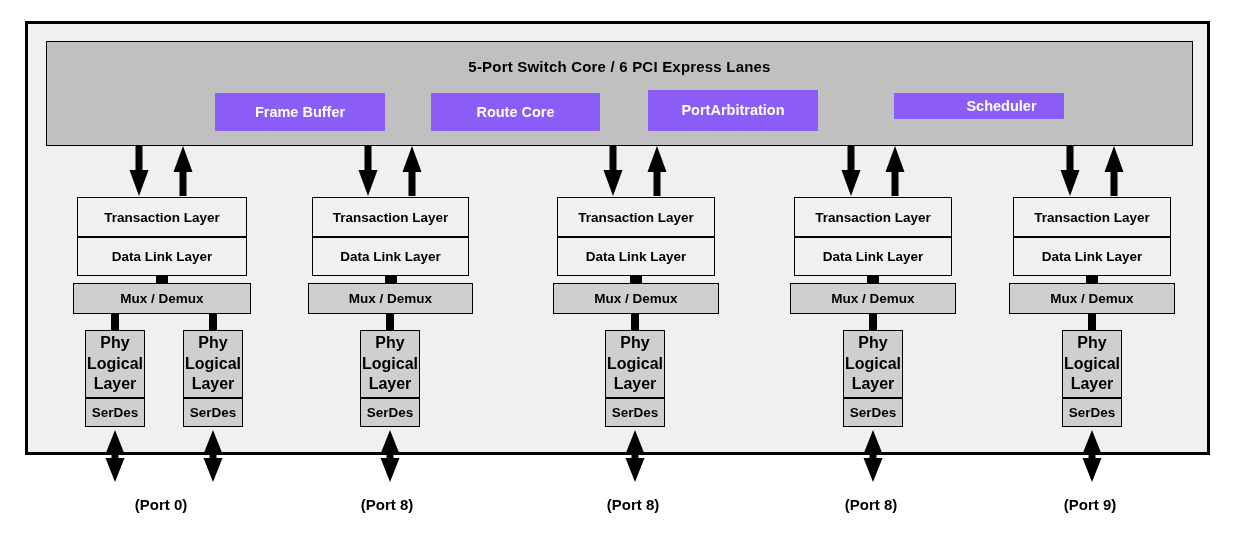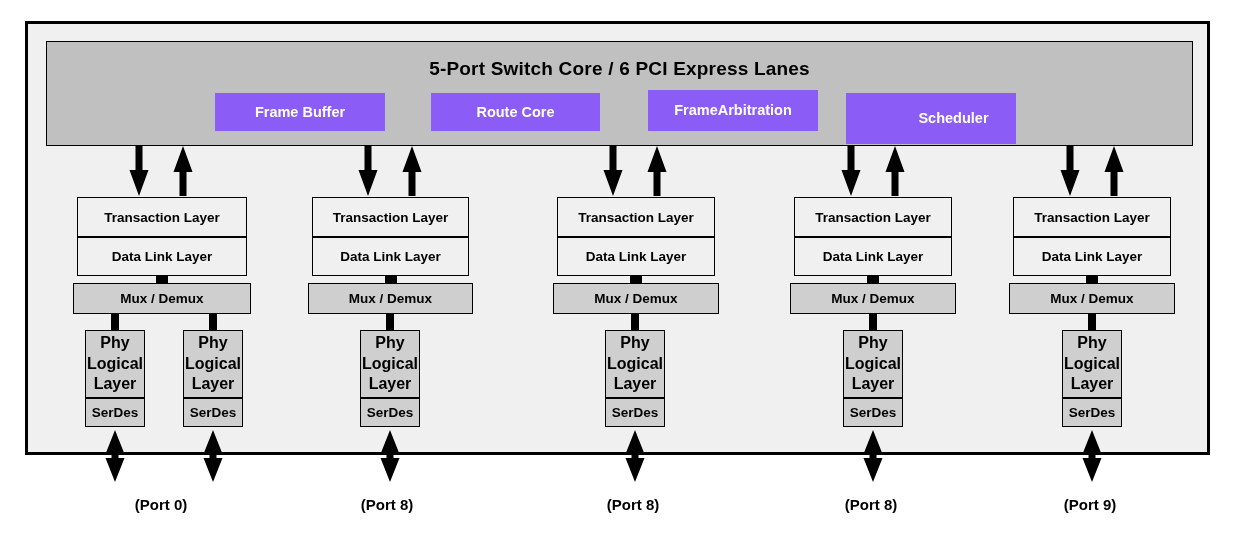--- a/index.html
+++ b/index.html
@@ -45,21 +45,21 @@
     background: #c0c0c0;
     border: 1px solid #000000;
     box-sizing: border-box;
   }
   .core-title {
     position: absolute;
     left: 0;
     top: 16px;
     width: 100%;
     text-align: center;
-    font-size: 19px;
+    font-size: 15px;
     font-weight: bold;
     color: #000000;
     letter-spacing: 0.2px;
   }
   .core-block {
     position: absolute;
     background: #8b5cf6;
     color: #ffffff;
     font-size: 14.5px;
     font-weight: bold;
@@ -131,24 +131,24 @@
   </div>
 
   <div id="core-blocks-layer">
       <div class="core-block" style="left: 215px; top: 93px; width: 170px; height: 38px;">
         <span style="display: block;">Frame Buffer</span>
       </div>
       <div class="core-block" style="left: 431px; top: 93px; width: 169px; height: 38px;">
         <span style="display: block;">Route Core</span>
       </div>
       <div class="core-block" style="left: 648px; top: 90px; width: 170px; height: 41px;">
-        <span style="display: block;">Frame</span>
+        <span style="display: block;">Port</span>
         <span style="display: block;">Arbitration</span>
       </div>
-      <div class="core-block" style="left: 846px; top: 93px; width: 170px; height: 51px; padding-left: 45px;">
+      <div class="core-block" style="left: 894px; top: 93px; width: 170px; height: 26px; padding-left: 45px;">
         <span style="display: block;">Scheduler</span>
       </div>
     </div>
 
   <div id="ports-layer">
       <div class="stack-box " style="left: 77px; top: 197px; width: 170px; height: 40px;">
         <span style="display: block;">Transaction Layer</span>
       </div>
       <div class="stack-box " style="left: 77px; top: 237px; width: 170px; height: 39px;">
         <span style="display: block;">Data Link Layer</span>

